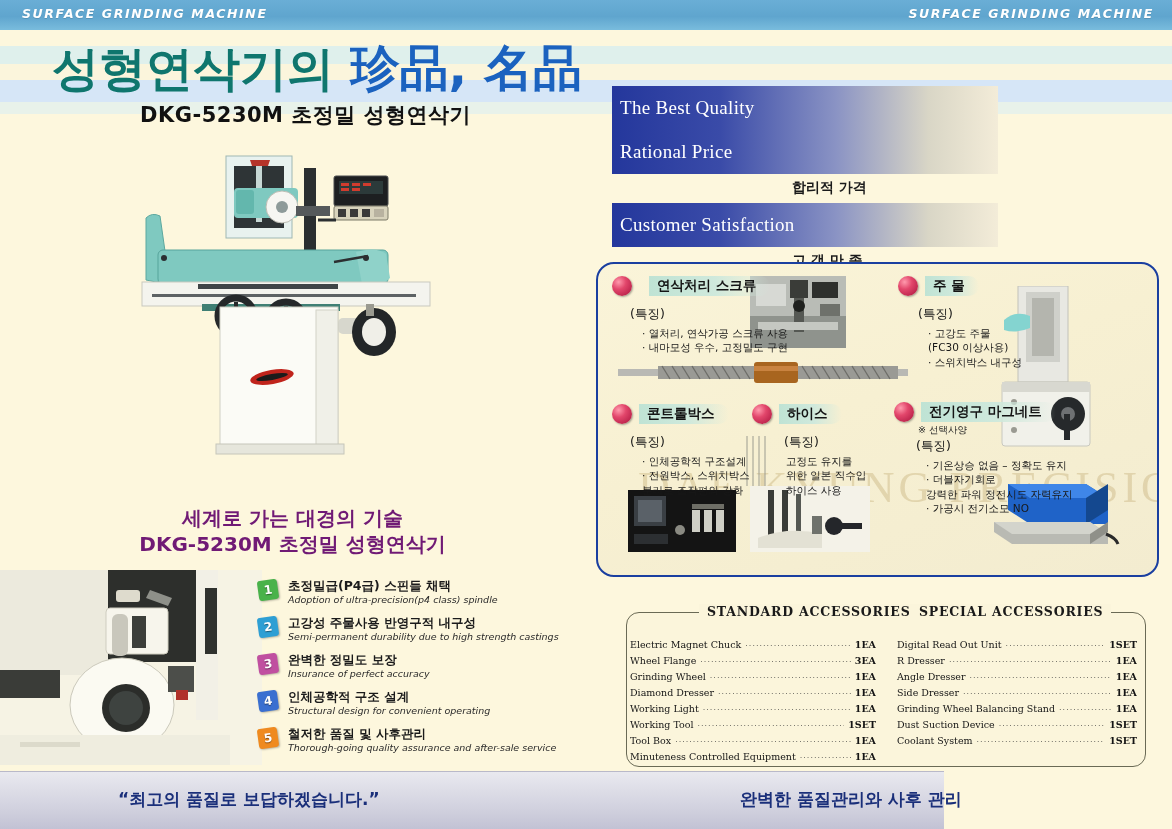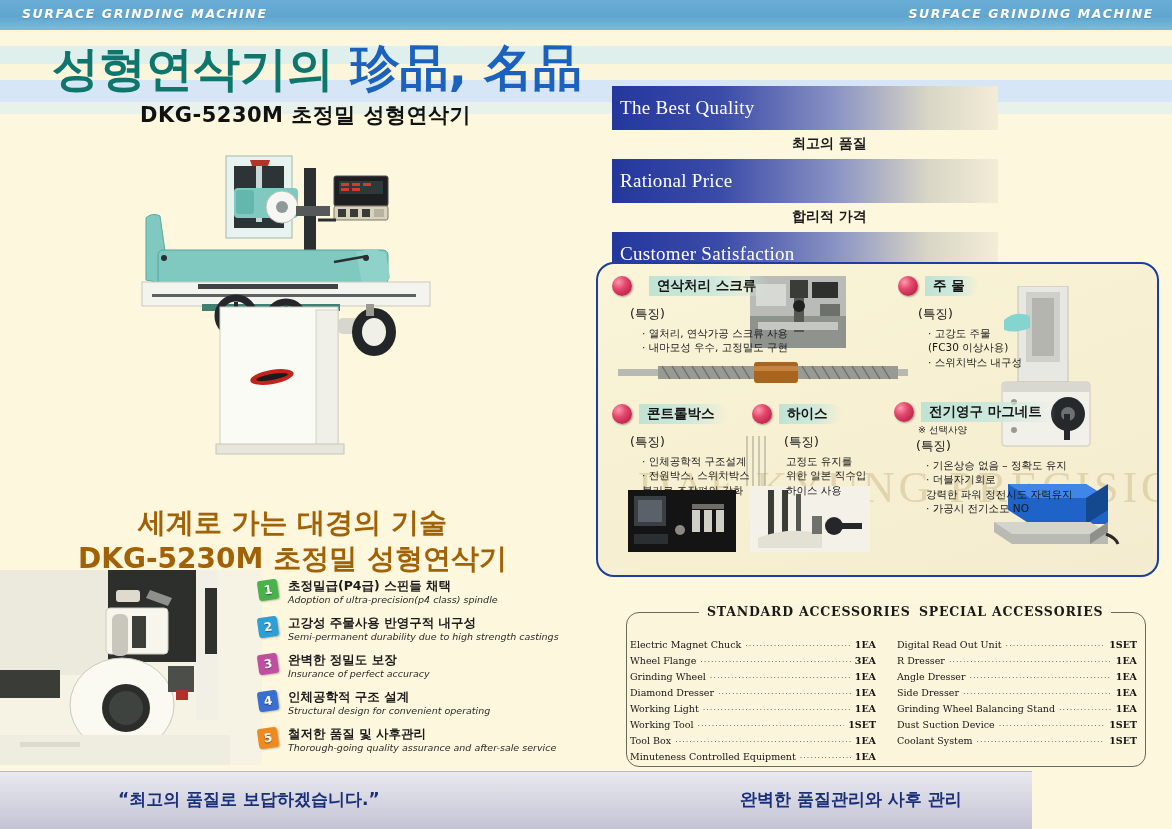--- a/index.html
+++ b/index.html
@@ -55,21 +55,21 @@
 
   
   .machine-photo {
     position:absolute; left:138px; top:152px; width:300px; height:345px;
   }
 
   
   .slogan {
     position:absolute; left:0px; top:505px; width:585px; text-align:center;
     font-family:"DejaVu Sans", sans-serif; font-weight:bold;
-    color:#a16207; font-size:28px; line-height:1.30;
+    color:#701a75; font-size:20px; line-height:1.30;
   }
   .slogan div { white-space:nowrap; }
 
   
   .closeup {
     position:absolute; left:0px; top:570px; width:262px; height:195px;
     overflow:hidden;
   }
 
   
@@ -168,21 +168,21 @@
   .acc-col { position:absolute; top:24px; font-family:"DejaVu Serif", serif; font-size:9.5px; color:#141414; }
   .acc-col.c1 { left:3px; width:246px; }
   .acc-col.c2 { left:270px; width:240px; }
   .acc-row { display:flex; align-items:baseline; line-height:1.62; white-space:nowrap; }
   .acc-name { flex:0 0 auto; }
   .acc-dots { flex:1 1 auto; margin:0 4px; overflow:hidden; letter-spacing:1px; color:#333; font-size:8px; }
   .acc-qty  { flex:0 0 auto; font-weight:bold; }
 
   
   .footer {
-    position:absolute; left:0; bottom:0; width:1032px; height:58px;
+    position:absolute; left:0; bottom:0; width:944px; height:58px;
     background:linear-gradient(180deg,#e9e9ef 0%,#dcdce6 35%,#cfcfdd 70%,#c2c2d4 100%);
     border-top:1px solid #b9b9c9;
     padding-left:24px;
   }
   .foot-l, .foot-r {
     position:absolute; top:16px;
     font-family:"DejaVu Sans", sans-serif; font-weight:bold; font-size:17px;
     color:#1a2f7a; white-space:nowrap;
   }
   .foot-l { left:118px; }
@@ -346,21 +346,20 @@
         <div class="fko">철저한 품질 및 사후관리</div>
         <div class="fen">Thorough-going quality assurance and after-sale service</div>
       </div>
     </div>
   </div>
 
   <div class="qwrap">
     <div class="qbar">
       <span>The Best Quality</span>
     </div>
-    <div class="qko">최고의 품질</div>
     <div class="qbar">
       <span>Rational Price</span>
     </div>
     <div class="qko">합리적 가격</div>
     <div class="qbar">
       <span>Customer Satisfaction</span>
     </div>
     <div class="qko">고 객 만 족</div>
   </div>
 

